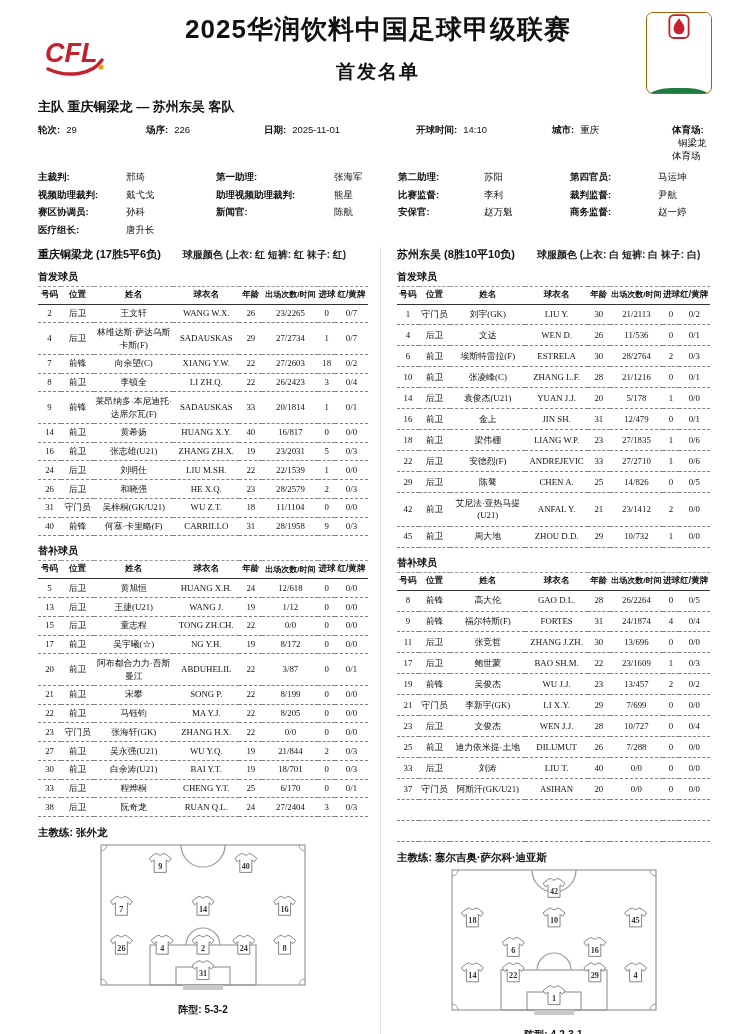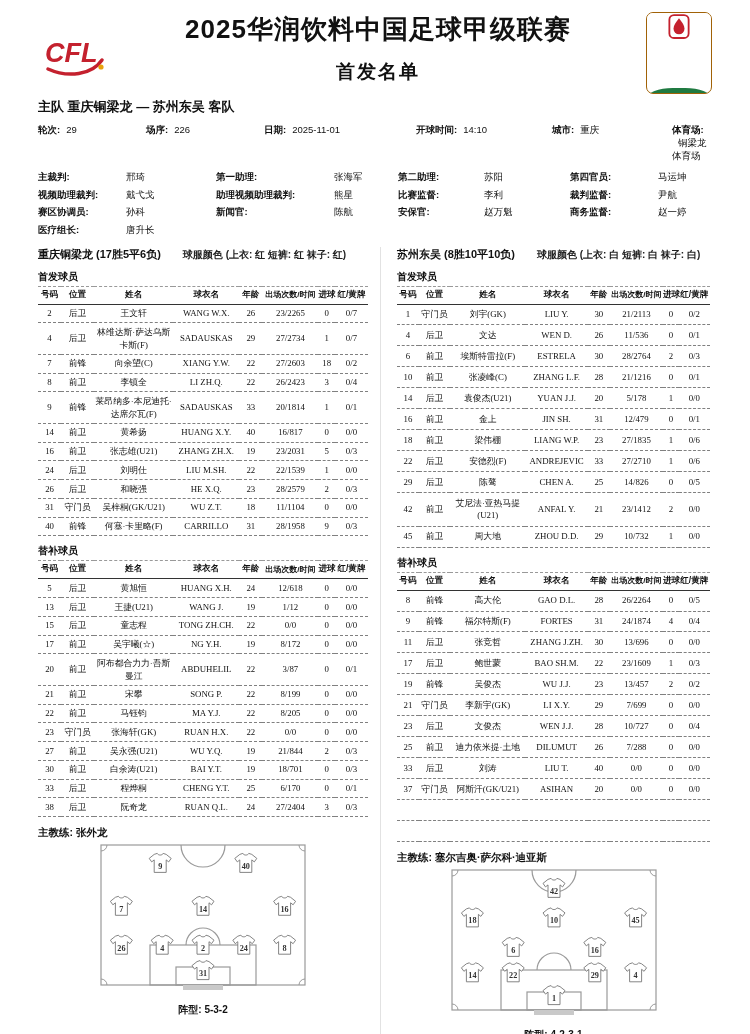--- a/index.html
+++ b/index.html
@@ -327,21 +327,21 @@
               <td>MA Y.J.</td>
               <td>22</td>
               <td>8/205</td>
               <td>0</td>
               <td>0/0</td>
             </tr>
             <tr>
               <td>23</td>
               <td>守门员</td>
               <td>张海轩(GK)</td>
-              <td>RUAN H.X.</td>
+              <td>ZHANG H.X.</td>
               <td>22</td>
               <td>0/0</td>
               <td>0</td>
               <td>0/0</td>
             </tr>
             <tr>
               <td>27</td>
               <td>前卫</td>
               <td>吴永强(U21)</td>
               <td>WU Y.Q.</td>

